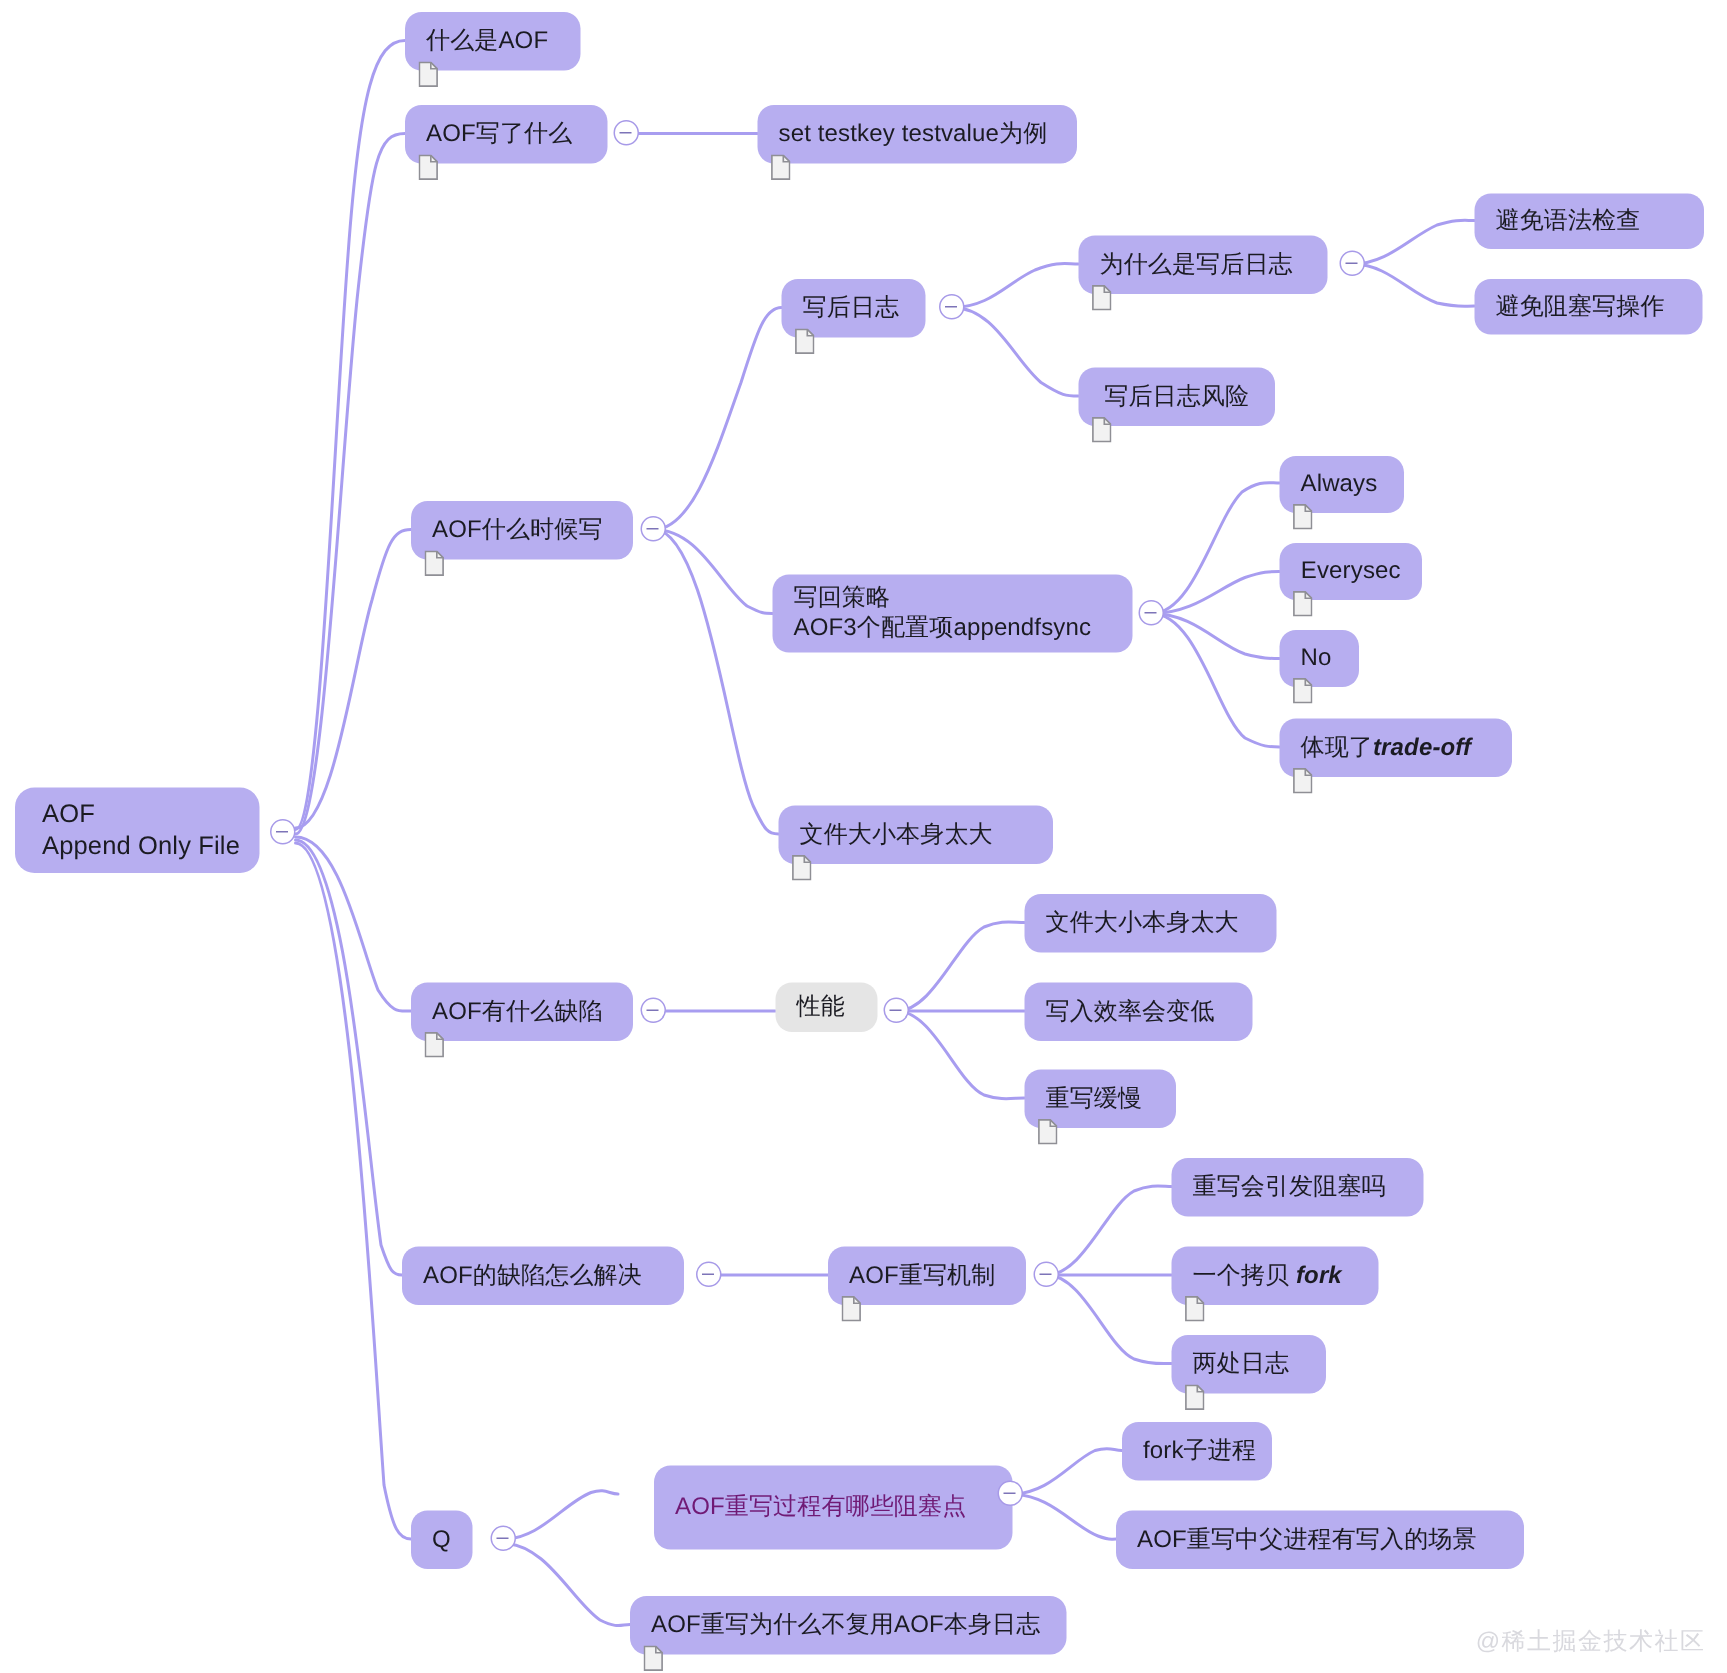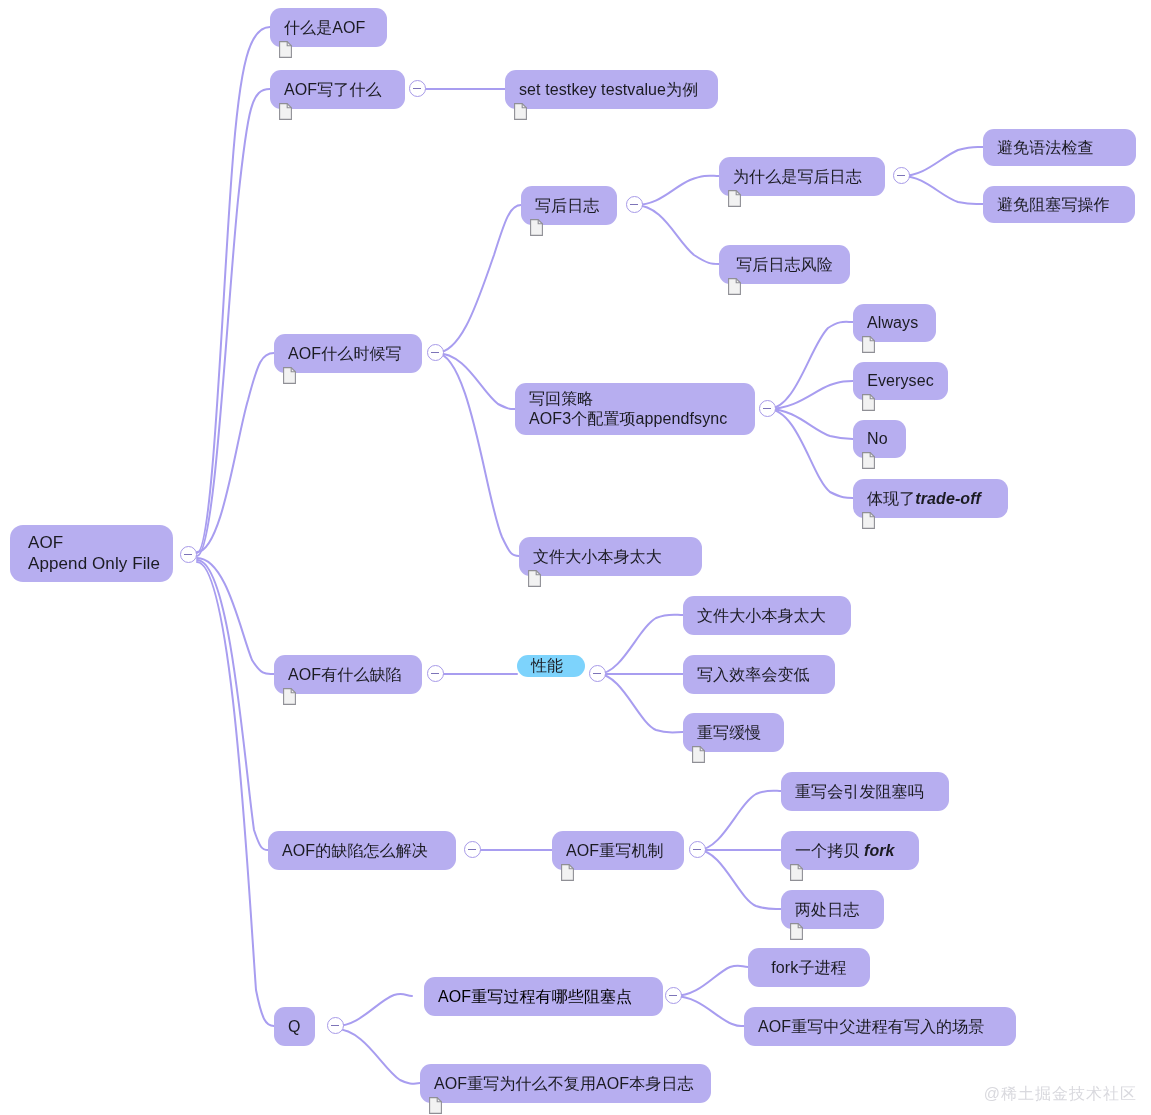--- a/index.html
+++ b/index.html
@@ -187,21 +187,21 @@
       <div class="doc-icon" style="left: 528px; top: 570px;"><svg viewBox="0 0 13 17" width="13" height="17">
           <path d="M0.6 0.6 H8.2 L12.4 4.8 V16.4 H0.6 Z" fill="#f2f2f2" stroke="#8f8f95" stroke-width="1.1"></path>
           <path d="M8.2 0.6 V4.8 H12.4" fill="none" stroke="#8f8f95" stroke-width="1.1"></path>
         </svg></div>
       <div class="node" style="left: 274px; top: 655px; width: 148px; height: 39px; background: rgb(183, 174, 240); color: rgb(27, 27, 34);"><span class="txt">AOF有什么缺陷</span></div>
       <div class="doc-icon" style="left: 283px; top: 688px;"><svg viewBox="0 0 13 17" width="13" height="17">
           <path d="M0.6 0.6 H8.2 L12.4 4.8 V16.4 H0.6 Z" fill="#f2f2f2" stroke="#8f8f95" stroke-width="1.1"></path>
           <path d="M8.2 0.6 V4.8 H12.4" fill="none" stroke="#8f8f95" stroke-width="1.1"></path>
         </svg></div>
       <div class="toggle" style="left: 427px; top: 665px; background: rgb(255, 255, 255); border-color: rgb(167, 154, 232);"></div>
-      <div class="node" style="left: 517px; top: 655px; width: 68px; height: 22px; background: #7dd3fc; color: rgb(27, 27, 34);"><span class="txt">性能</span></div>
+      <div class="node" style="left: 517px; top: 655px; width: 68px; height: 33px; background: #e5e5e5; color: rgb(27, 27, 34);"><span class="txt">性能</span></div>
       <div class="toggle" style="left: 589px; top: 665px; background: rgb(255, 255, 255); border-color: rgb(167, 154, 232);"></div>
       <div class="node" style="left: 683px; top: 596px; width: 168px; height: 39px; background: rgb(183, 174, 240); color: rgb(27, 27, 34);"><span class="txt">文件大小本身太大</span></div>
       <div class="node" style="left: 683px; top: 655px; width: 152px; height: 39px; background: rgb(183, 174, 240); color: rgb(27, 27, 34); text-align: center;"><span class="txt">写入效率会变低</span></div>
       <div class="node" style="left: 683px; top: 713px; width: 101px; height: 39px; background: rgb(183, 174, 240); color: rgb(27, 27, 34);"><span class="txt">重写缓慢</span></div>
       <div class="doc-icon" style="left: 692px; top: 746px;"><svg viewBox="0 0 13 17" width="13" height="17">
           <path d="M0.6 0.6 H8.2 L12.4 4.8 V16.4 H0.6 Z" fill="#f2f2f2" stroke="#8f8f95" stroke-width="1.1"></path>
           <path d="M8.2 0.6 V4.8 H12.4" fill="none" stroke="#8f8f95" stroke-width="1.1"></path>
         </svg></div>
       <div class="node" style="left: 268px; top: 831px; width: 188px; height: 39px; background: rgb(183, 174, 240); color: rgb(27, 27, 34);"><span class="txt">AOF的缺陷怎么解决</span></div>
       <div class="toggle" style="left: 464px; top: 841px; background: rgb(255, 255, 255); border-color: rgb(167, 154, 232);"></div>
@@ -217,23 +217,23 @@
           <path d="M0.6 0.6 H8.2 L12.4 4.8 V16.4 H0.6 Z" fill="#f2f2f2" stroke="#8f8f95" stroke-width="1.1"></path>
           <path d="M8.2 0.6 V4.8 H12.4" fill="none" stroke="#8f8f95" stroke-width="1.1"></path>
         </svg></div>
       <div class="node" style="left: 781px; top: 890px; width: 103px; height: 39px; background: rgb(183, 174, 240); color: rgb(27, 27, 34); text-align: right;"><span class="txt">两处日志</span></div>
       <div class="doc-icon" style="left: 790px; top: 923px;"><svg viewBox="0 0 13 17" width="13" height="17">
           <path d="M0.6 0.6 H8.2 L12.4 4.8 V16.4 H0.6 Z" fill="#f2f2f2" stroke="#8f8f95" stroke-width="1.1"></path>
           <path d="M8.2 0.6 V4.8 H12.4" fill="none" stroke="#8f8f95" stroke-width="1.1"></path>
         </svg></div>
       <div class="node" style="left: 274px; top: 1007px; width: 41px; height: 39px; background: rgb(183, 174, 240); color: rgb(27, 27, 34);"><span class="txt">Q</span></div>
       <div class="toggle" style="left: 327px; top: 1017px; background: rgb(255, 255, 255); border-color: rgb(167, 154, 232);"></div>
-      <div class="node" style="left: 424px; top: 977px; width: 239px; height: 39px; background: rgb(183, 174, 240); color: #000000;"><span class="txt">AOF重写过程有哪些阻塞点</span></div>
+      <div class="node" style="left: 436px; top: 977px; width: 239px; height: 56px; background: rgb(183, 174, 240); color: #701a75;"><span class="txt">AOF重写过程有哪些阻塞点</span></div>
       <div class="toggle" style="left: 665px; top: 987px; background: rgb(255, 255, 255); border-color: rgb(167, 154, 232);"></div>
-      <div class="node" style="left: 748px; top: 948px; width: 122px; height: 39px; background: rgb(183, 174, 240); color: rgb(27, 27, 34); justify-content: center;"><span class="txt">fork子进程</span></div>
+      <div class="node" style="left: 748px; top: 948px; width: 100px; height: 39px; background: rgb(183, 174, 240); color: rgb(27, 27, 34);"><span class="txt">fork子进程</span></div>
       <div class="node" style="left: 744px; top: 1007px; width: 272px; height: 39px; background: rgb(183, 174, 240); color: rgb(27, 27, 34);"><span class="txt">AOF重写中父进程有写入的场景</span></div>
       <div class="node" style="left: 420px; top: 1064px; width: 291px; height: 39px; background: rgb(183, 174, 240); color: rgb(27, 27, 34);"><span class="txt">AOF重写为什么不复用AOF本身日志</span></div>
       <div class="doc-icon" style="left: 429px; top: 1097px;"><svg viewBox="0 0 13 17" width="13" height="17">
           <path d="M0.6 0.6 H8.2 L12.4 4.8 V16.4 H0.6 Z" fill="#f2f2f2" stroke="#8f8f95" stroke-width="1.1"></path>
           <path d="M8.2 0.6 V4.8 H12.4" fill="none" stroke="#8f8f95" stroke-width="1.1"></path>
         </svg></div>
     </div>
   <div class="watermark">@稀土掘金技术社区</div>
 </div>
 

